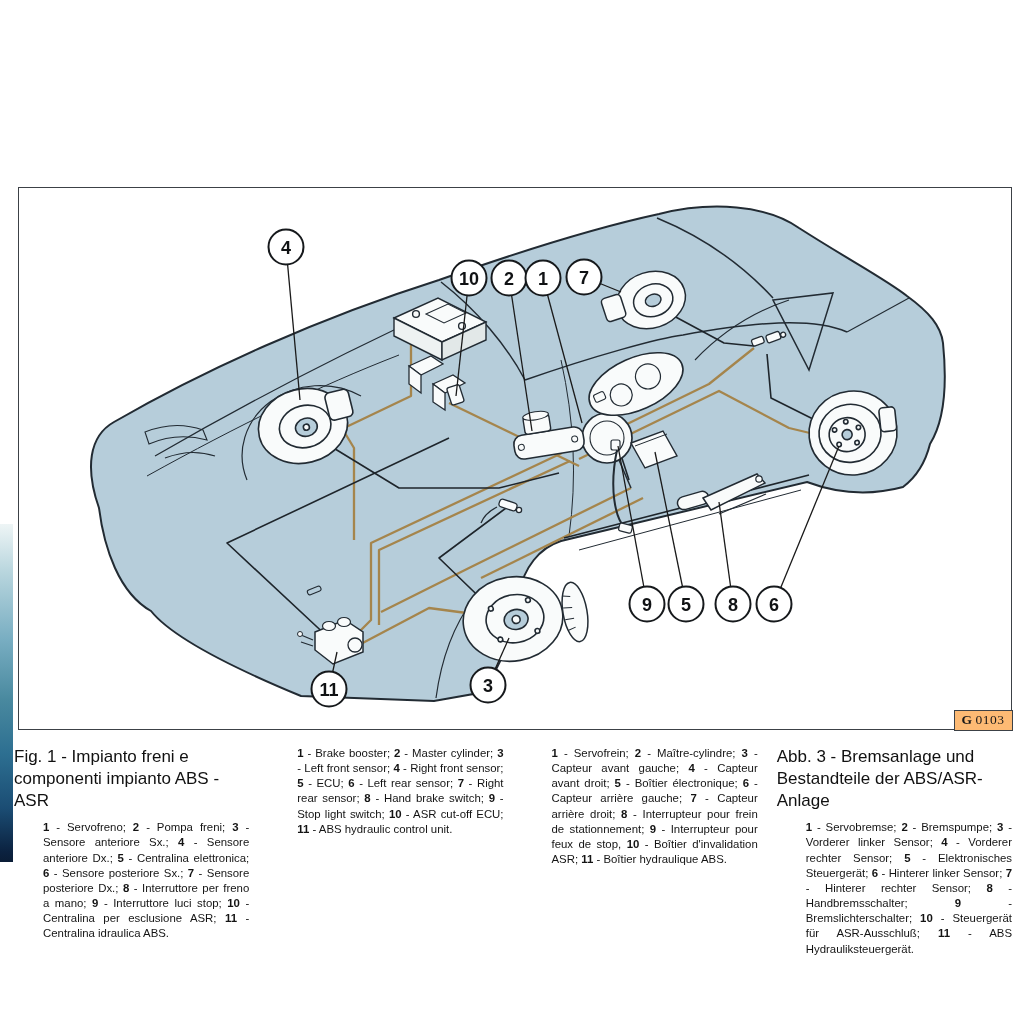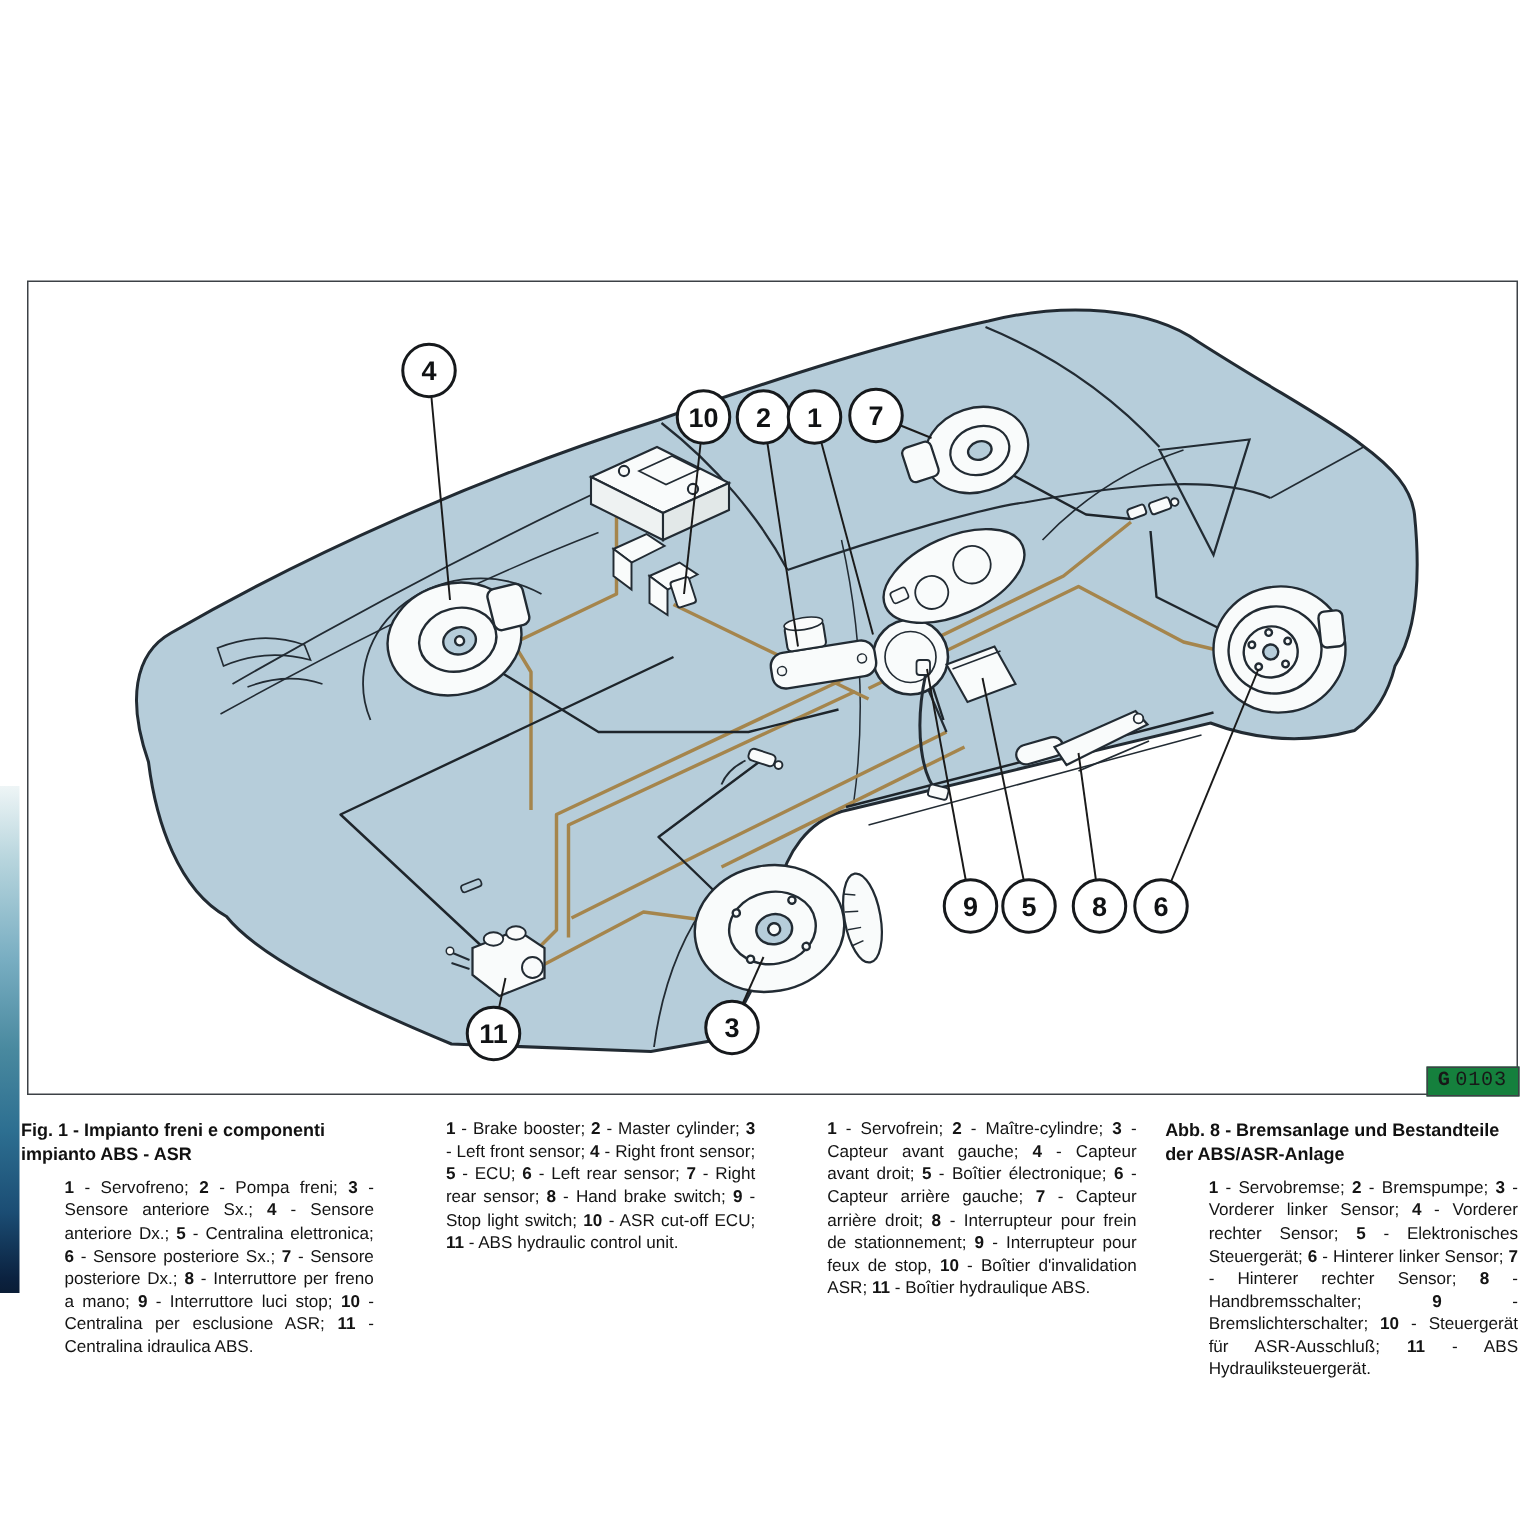--- a/index.html
+++ b/index.html
@@ -22,34 +22,34 @@
   svg.diagram { position:absolute; left:0; top:0; width:100%; height:100%; display:block; }
   .callout {
     position:absolute; width:37px; height:37px; box-sizing:border-box;
     border:2.6px solid #16191c; border-radius:50%; background:#ffffff;
     display:flex; align-items:center; justify-content:center;
     font-weight:bold; font-size:18px; line-height:1; color:#101214;
     transform:translate(-50%,-50%);
   }
   .fig-code {
     position:absolute; right:-1.6px; bottom:-1.6px;
-    border:1.3px solid #3c4146; background:#15803d;
+    border:1.3px solid #3c4146; background:#fdba74;
     padding:1px 7px 2px 7px;
-    font-family:Liberation Mono, monospace; font-size:13.5px; color:#181818;
+    font-family:Liberation Serif, serif; font-size:13.5px; color:#181818;
     letter-spacing:0.5px;
   }
   .fig-code b { font-weight:bold; margin-right:3px; }
   .captions {
     position:absolute; left:14px; top:746px; width:998px;
     display:flex; gap:19px;
   }
   .cap-col { flex:1; min-width:0; }
   .cap-col h3 {
-    margin:0 0 8px 0; font-size:12px; line-height:1.3;
-    font-weight:bold; color:#111;
+    margin:0 0 8px 0; font-size:17px; line-height:1.3;
+    font-weight:normal; color:#111;
   }
   .cap-col p {
     margin:0; font-size:11.4px; line-height:1.33; text-align:justify;padding-left:29px;
   }
   .ci b { font-weight:bold; }
 </style>
 </head>
 <body>
 
 <div class="edge-bar"></div>
@@ -271,18 +271,18 @@
     <p>
       
     <span class="ci"><b>1</b> <span>- Brake booster;</span> </span><span class="ci"><b>2</b> <span>- Master cylinder;</span> </span><span class="ci"><b>3</b> <span>- Left front sensor;</span> </span><span class="ci"><b>4</b> <span>- Right front sensor;</span> </span><span class="ci"><b>5</b> <span>- ECU;</span> </span><span class="ci"><b>6</b> <span>- Left rear sensor;</span> </span><span class="ci"><b>7</b> <span>- Right rear sensor;</span> </span><span class="ci"><b>8</b> <span>- Hand brake switch;</span> </span><span class="ci"><b>9</b> <span>- Stop light switch;</span> </span><span class="ci"><b>10</b> <span>- ASR cut-off ECU;</span> </span><span class="ci"><b>11</b> <span>- ABS hydraulic control unit.</span> </span></p>
   </section>
   <section class="cap-col">
     <p>
       
     <span class="ci"><b>1</b> <span>- Servofrein;</span> </span><span class="ci"><b>2</b> <span>- Maître-cylindre;</span> </span><span class="ci"><b>3</b> <span>- Capteur avant gauche;</span> </span><span class="ci"><b>4</b> <span>- Capteur avant droit;</span> </span><span class="ci"><b>5</b> <span>- Boîtier électronique;</span> </span><span class="ci"><b>6</b> <span>- Capteur arrière gauche;</span> </span><span class="ci"><b>7</b> <span>- Capteur arrière droit;</span> </span><span class="ci"><b>8</b> <span>- Interrupteur pour frein de stationnement;</span> </span><span class="ci"><b>9</b> <span>- Interrupteur pour feux de stop,</span> </span><span class="ci"><b>10</b> <span>- Boîtier d'invalidation ASR;</span> </span><span class="ci"><b>11</b> <span>- Boîtier hydraulique ABS.</span> </span></p>
   </section>
   <section class="cap-col">
-    <h3>Abb. 8 - Bremsanlage und Bestandteile der ABS/ASR-Anlage</h3>
+    <h3>Abb. 3 - Bremsanlage und Bestandteile der ABS/ASR-Anlage</h3>
     <p>
       
     <span class="ci"><b>1</b> <span>- Servobremse;</span> </span><span class="ci"><b>2</b> <span>- Bremspumpe;</span> </span><span class="ci"><b>3</b> <span>- Vorderer linker Sensor;</span> </span><span class="ci"><b>4</b> <span>- Vorderer rechter Sensor;</span> </span><span class="ci"><b>5</b> <span>- Elektronisches Steuergerät;</span> </span><span class="ci"><b>6</b> <span>- Hinterer linker Sensor;</span> </span><span class="ci"><b>7</b> <span>- Hinterer rechter Sensor;</span> </span><span class="ci"><b>8</b> <span>- Handbremsschalter;</span> </span><span class="ci"><b>9</b> <span>- Bremslichterschalter;</span> </span><span class="ci"><b>10</b> <span>- Steuergerät für ASR-Ausschluß;</span> </span><span class="ci"><b>11</b> <span>- ABS Hydrauliksteuergerät.</span> </span></p>
   </section>
 </div>
 
 </body></html>

